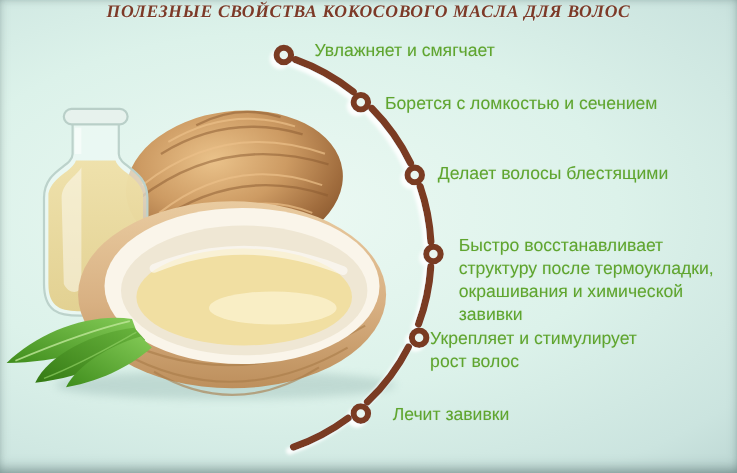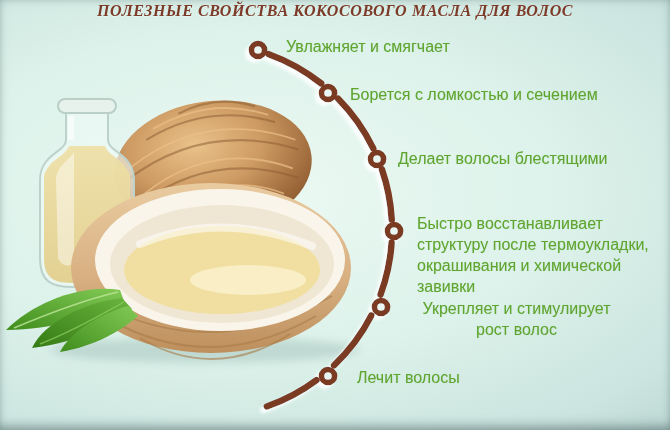--- a/index.html
+++ b/index.html
@@ -32,21 +32,21 @@
     position:absolute;
     font-size:16px;
     line-height:21px;
     color:var(--c-text,#5fa52f);
     text-shadow:0 0 1px rgba(95,165,47,.25);
   }
   #b1{left:286px;top:36px;}
   #b2{left:350px;top:84px;}
   #b3{left:398px;top:148px;}
   #b4{left:417px;top:213px;width:246px;}
-  #b5{left:409px;top:298px;width:215px;text-align:center;}
+  #b5{left:391px;top:298px;width:215px;}
   #b6{left:357px;top:367px;}
   svg{position:absolute;left:0;top:0;}
   .arc-stroke{stroke:var(--c-arc,#7a3a24);}
 </style>
 </head>
 <body>
 
 <div id="stage">
 
   <svg width="670" height="430" viewBox="0 0 670 430">
@@ -156,15 +156,15 @@
     </g>
   </svg>
 
   <div id="title">ПОЛЕЗНЫЕ СВОЙСТВА КОКОСОВОГО МАСЛА ДЛЯ ВОЛОС</div>
 
   <div id="b2" class="benefit">Борется с ломкостью и сечением</div>
   <div id="b1" class="benefit">Увлажняет и смягчает</div>
   <div id="b4" class="benefit">Быстро восстанавливает структуру после термоукладки, окрашивания и химической завивки</div>
   <div id="b3" class="benefit">Делает волосы блестящими</div>
   <div id="b5" class="benefit">Укрепляет и стимулирует рост волос</div>
-  <div id="b6" class="benefit">Лечит волосы</div>
+  <div id="b6" class="benefit">Лечит завивки</div>
 
 </div>
 
 </body></html>

